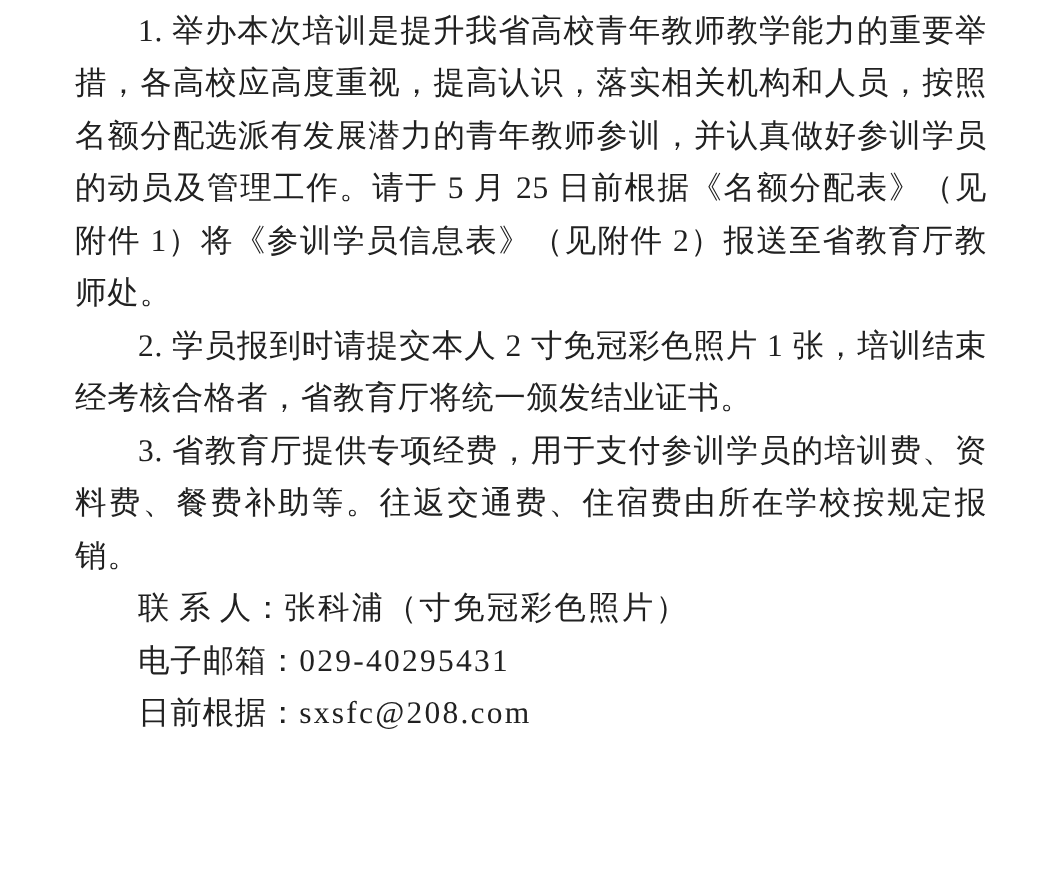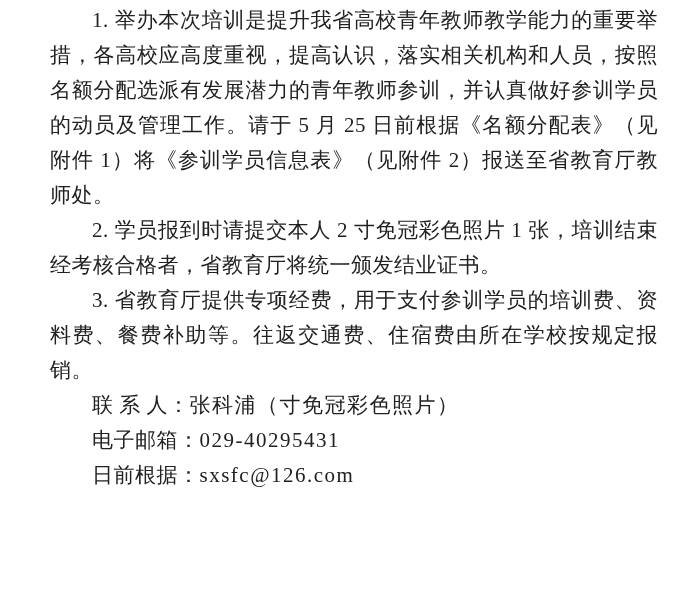--- a/index.html
+++ b/index.html
@@ -41,21 +41,21 @@
   <div class="doc-body">
 
     <p class="para">1. 举办本次培训是提升我省高校青年教师教学能力的重要举措，各高校应高度重视，提高认识，落实相关机构和人员，按照名额分配选派有发展潜力的青年教师参训，并认真做好参训学员的动员及管理工作。请于 5 月 25 日前根据《名额分配表》（见附件 1）将《参训学员信息表》（见附件 2）报送至省教育厅教师处。</p>
     <p class="para">2. 学员报到时请提交本人 2 寸免冠彩色照片 1 张，培训结束经考核合格者，省教育厅将统一颁发结业证书。</p>
     <p class="para">3. 省教育厅提供专项经费，用于支付参训学员的培训费、资料费、餐费补助等。往返交通费、住宿费由所在学校按规定报销。</p>
 
     <div class="contact-line"><span class="contact-label">联 系 人：</span><span class="contact-value">张科浦（寸免冠彩色照片）</span></div>
 
     <div class="contact-line"><span class="contact-label">电子邮箱：</span><span class="contact-value">029-40295431</span></div>
 
-    <div class="contact-line"><span class="contact-label">日前根据：</span><span class="contact-value">sxsfc@126.com</span></div>
+    <div class="contact-line"><span class="contact-label">日前根据：</span><span class="contact-value">sxsfc@208.com</span></div>
 
     <div class="sig-spacer"></div>
 
     <div class="signature-block">
       <div class="sig-org">陕西省教育厅办公室</div>
 
     </div>
 
   </div>
 </div>

